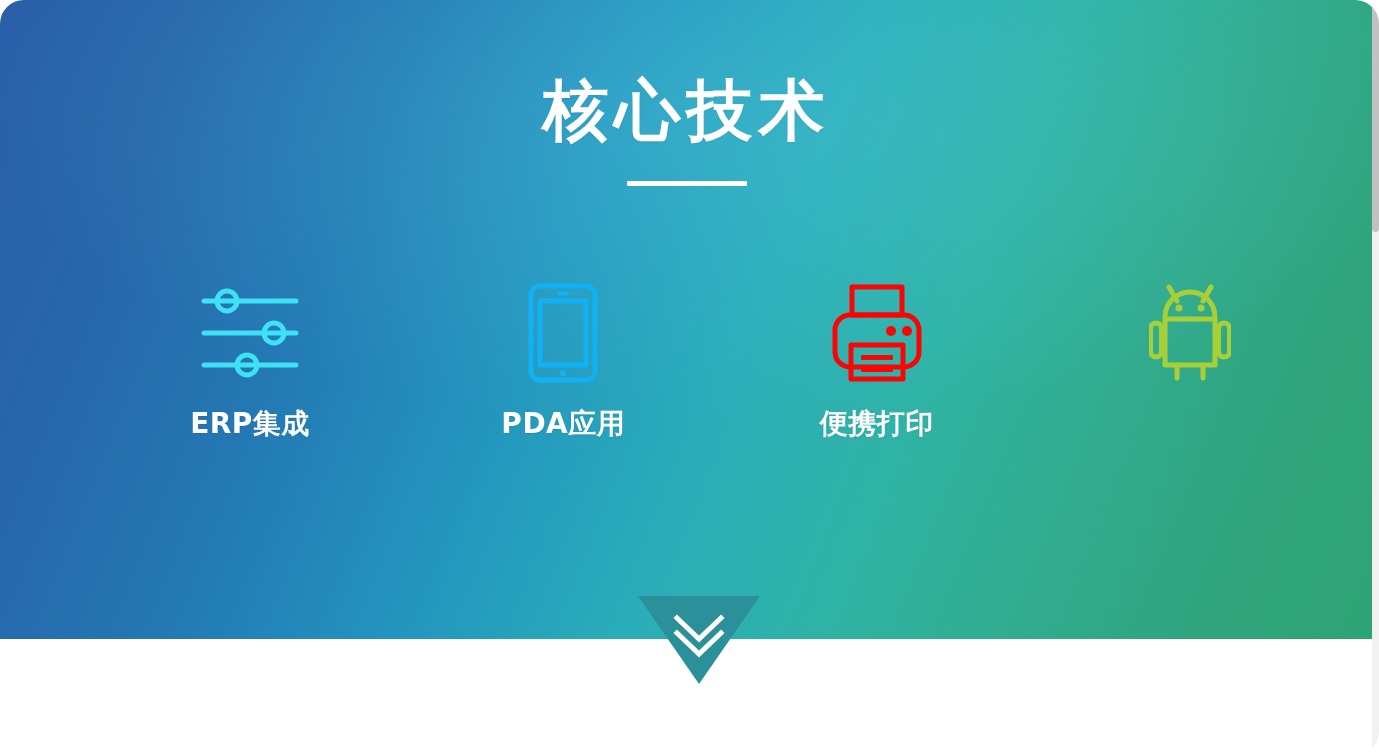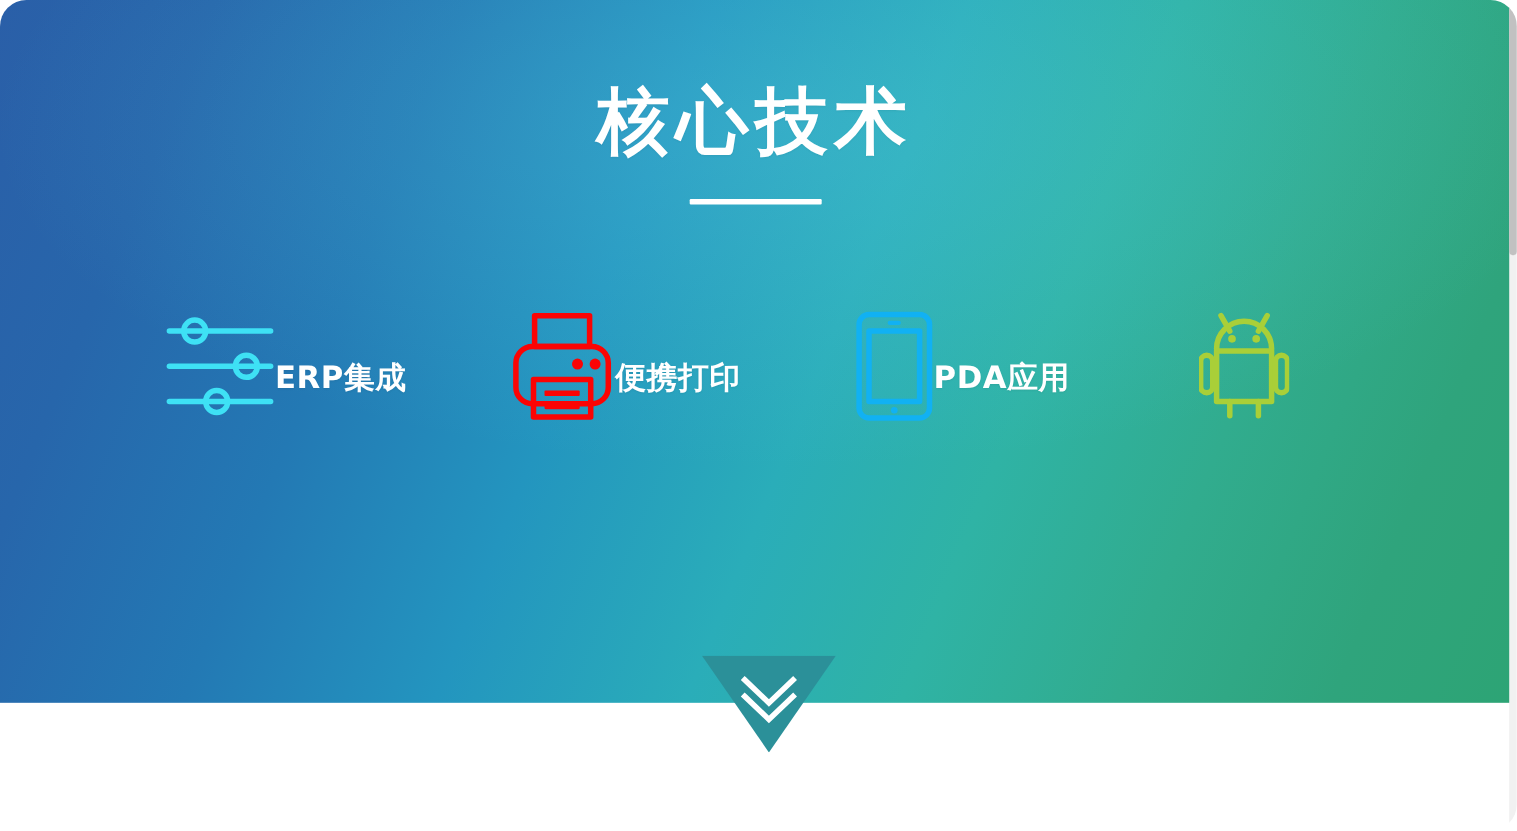--- a/index.html
+++ b/index.html
@@ -93,21 +93,21 @@
     width: 1140px;
     display: flex;
     flex-direction: row;
     align-items: flex-start;
     justify-content: space-between;
     z-index: 3;
   }
   .feature {
     width: 200px;
     display: flex;
-    flex-direction: row;
+    flex-direction: column;
     align-items: center;
   }
   .feature-icon {
     height: 100px;
     display: flex;
     align-items: center;
     justify-content: center;
   }
   .feature-label {
     margin-top: 22px;
@@ -205,54 +205,54 @@
               <circle cx="47" cy="80" r="10"></circle>
             </g>
           </svg>
         </div>
         <div class="feature-label">ERP集成</div>
       </div>
 
 
       <div class="feature">
         <div class="feature-icon">
+          <svg width="72" height="100" viewBox="0 0 72 100" aria-hidden="true">
+            <g fill="none" stroke="#11b1f3" stroke-width="5" stroke-linejoin="round">
+              <rect x="4" y="3" width="64" height="94" rx="9"></rect>
+              <rect x="13" y="18" width="46" height="64"></rect>
+            </g>
+            <g fill="#11b1f3" stroke="none">
+              <rect x="30" y="8.5" width="12" height="4" rx="2"></rect>
+              <circle cx="36" cy="90" r="3"></circle>
+            </g>
+          </svg>
+        </div>
+        <div class="feature-label">PDA应用</div>
+      </div>
+
+      <div class="feature">
+        <div class="feature-icon">
           <svg width="96" height="100" viewBox="0 0 96 100" aria-hidden="true">
             <g fill="none" stroke="#fb0404" stroke-width="5" stroke-linejoin="round">
 
               <rect x="23" y="4" width="50" height="28"></rect>
 
               <rect x="6" y="32" width="84" height="52" rx="15"></rect>
 
               <rect x="22" y="62" width="52" height="34" fill="none"></rect>
             </g>
             <g fill="#fb0404" stroke="none">
               <circle cx="62" cy="48" r="5"></circle>
               <circle cx="78" cy="48" r="5"></circle>
               <rect x="32" y="72" width="32" height="5" rx="1"></rect>
               <rect x="32" y="84" width="32" height="5" rx="1"></rect>
             </g>
           </svg>
         </div>
         <div class="feature-label">便携打印</div>
-      </div>
-
-      <div class="feature">
-        <div class="feature-icon">
-          <svg width="72" height="100" viewBox="0 0 72 100" aria-hidden="true">
-            <g fill="none" stroke="#11b1f3" stroke-width="5" stroke-linejoin="round">
-              <rect x="4" y="3" width="64" height="94" rx="9"></rect>
-              <rect x="13" y="18" width="46" height="64"></rect>
-            </g>
-            <g fill="#11b1f3" stroke="none">
-              <rect x="30" y="8.5" width="12" height="4" rx="2"></rect>
-              <circle cx="36" cy="90" r="3"></circle>
-            </g>
-          </svg>
-        </div>
-        <div class="feature-label">PDA应用</div>
       </div>
 
       <div class="feature">
         <div class="feature-icon">
           <svg width="82" height="100" viewBox="0 0 82 100" aria-hidden="true">
             <g fill="none" stroke="#a9cf38" stroke-width="5" stroke-linecap="round" stroke-linejoin="round">
 
               <line x1="20" y1="4" x2="28" y2="18"></line>
               <line x1="62" y1="4" x2="54" y2="18"></line>
 

